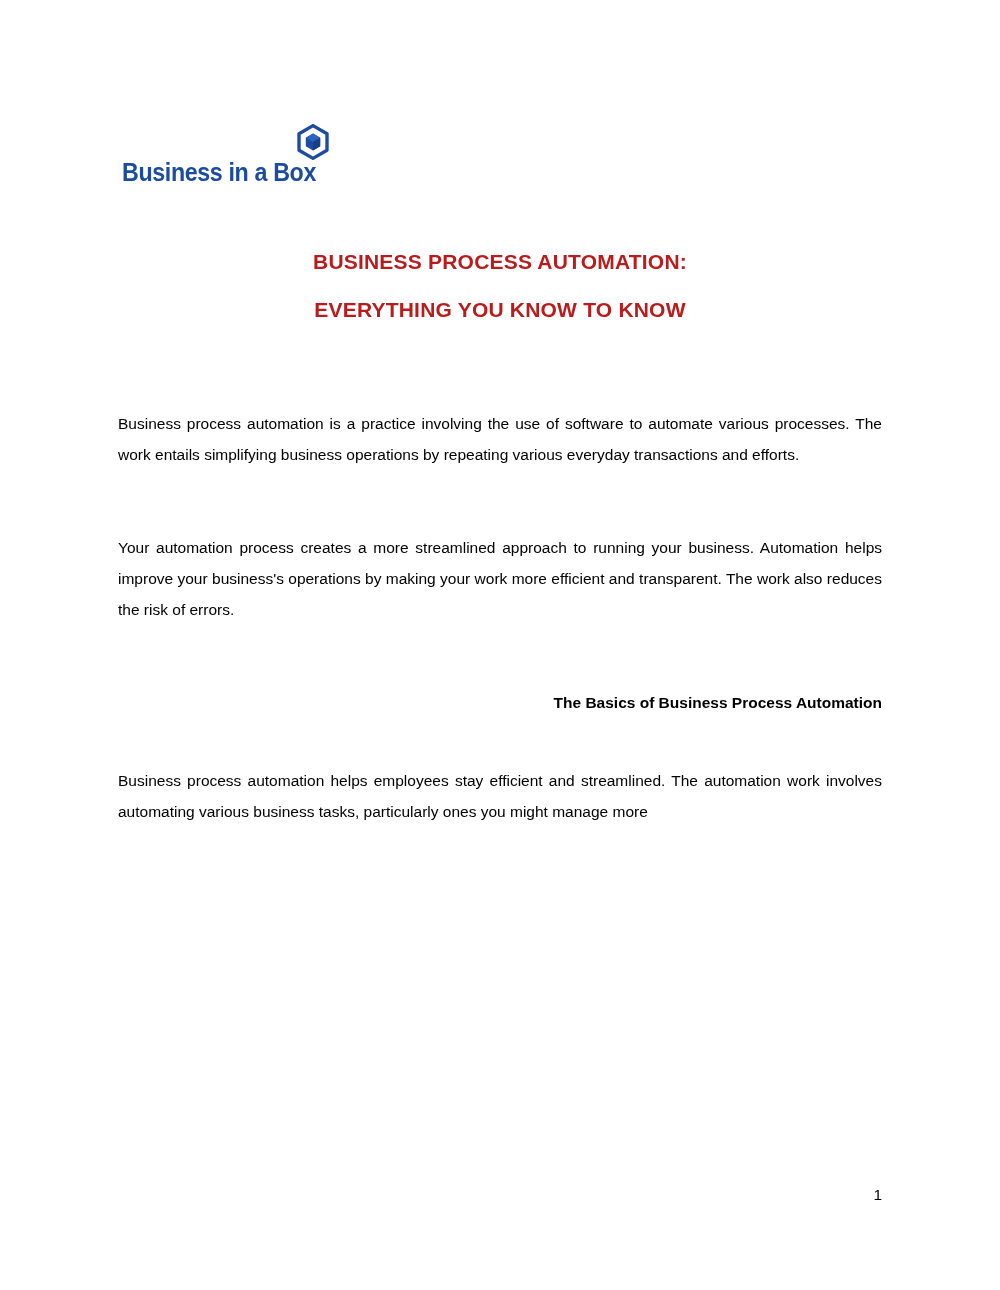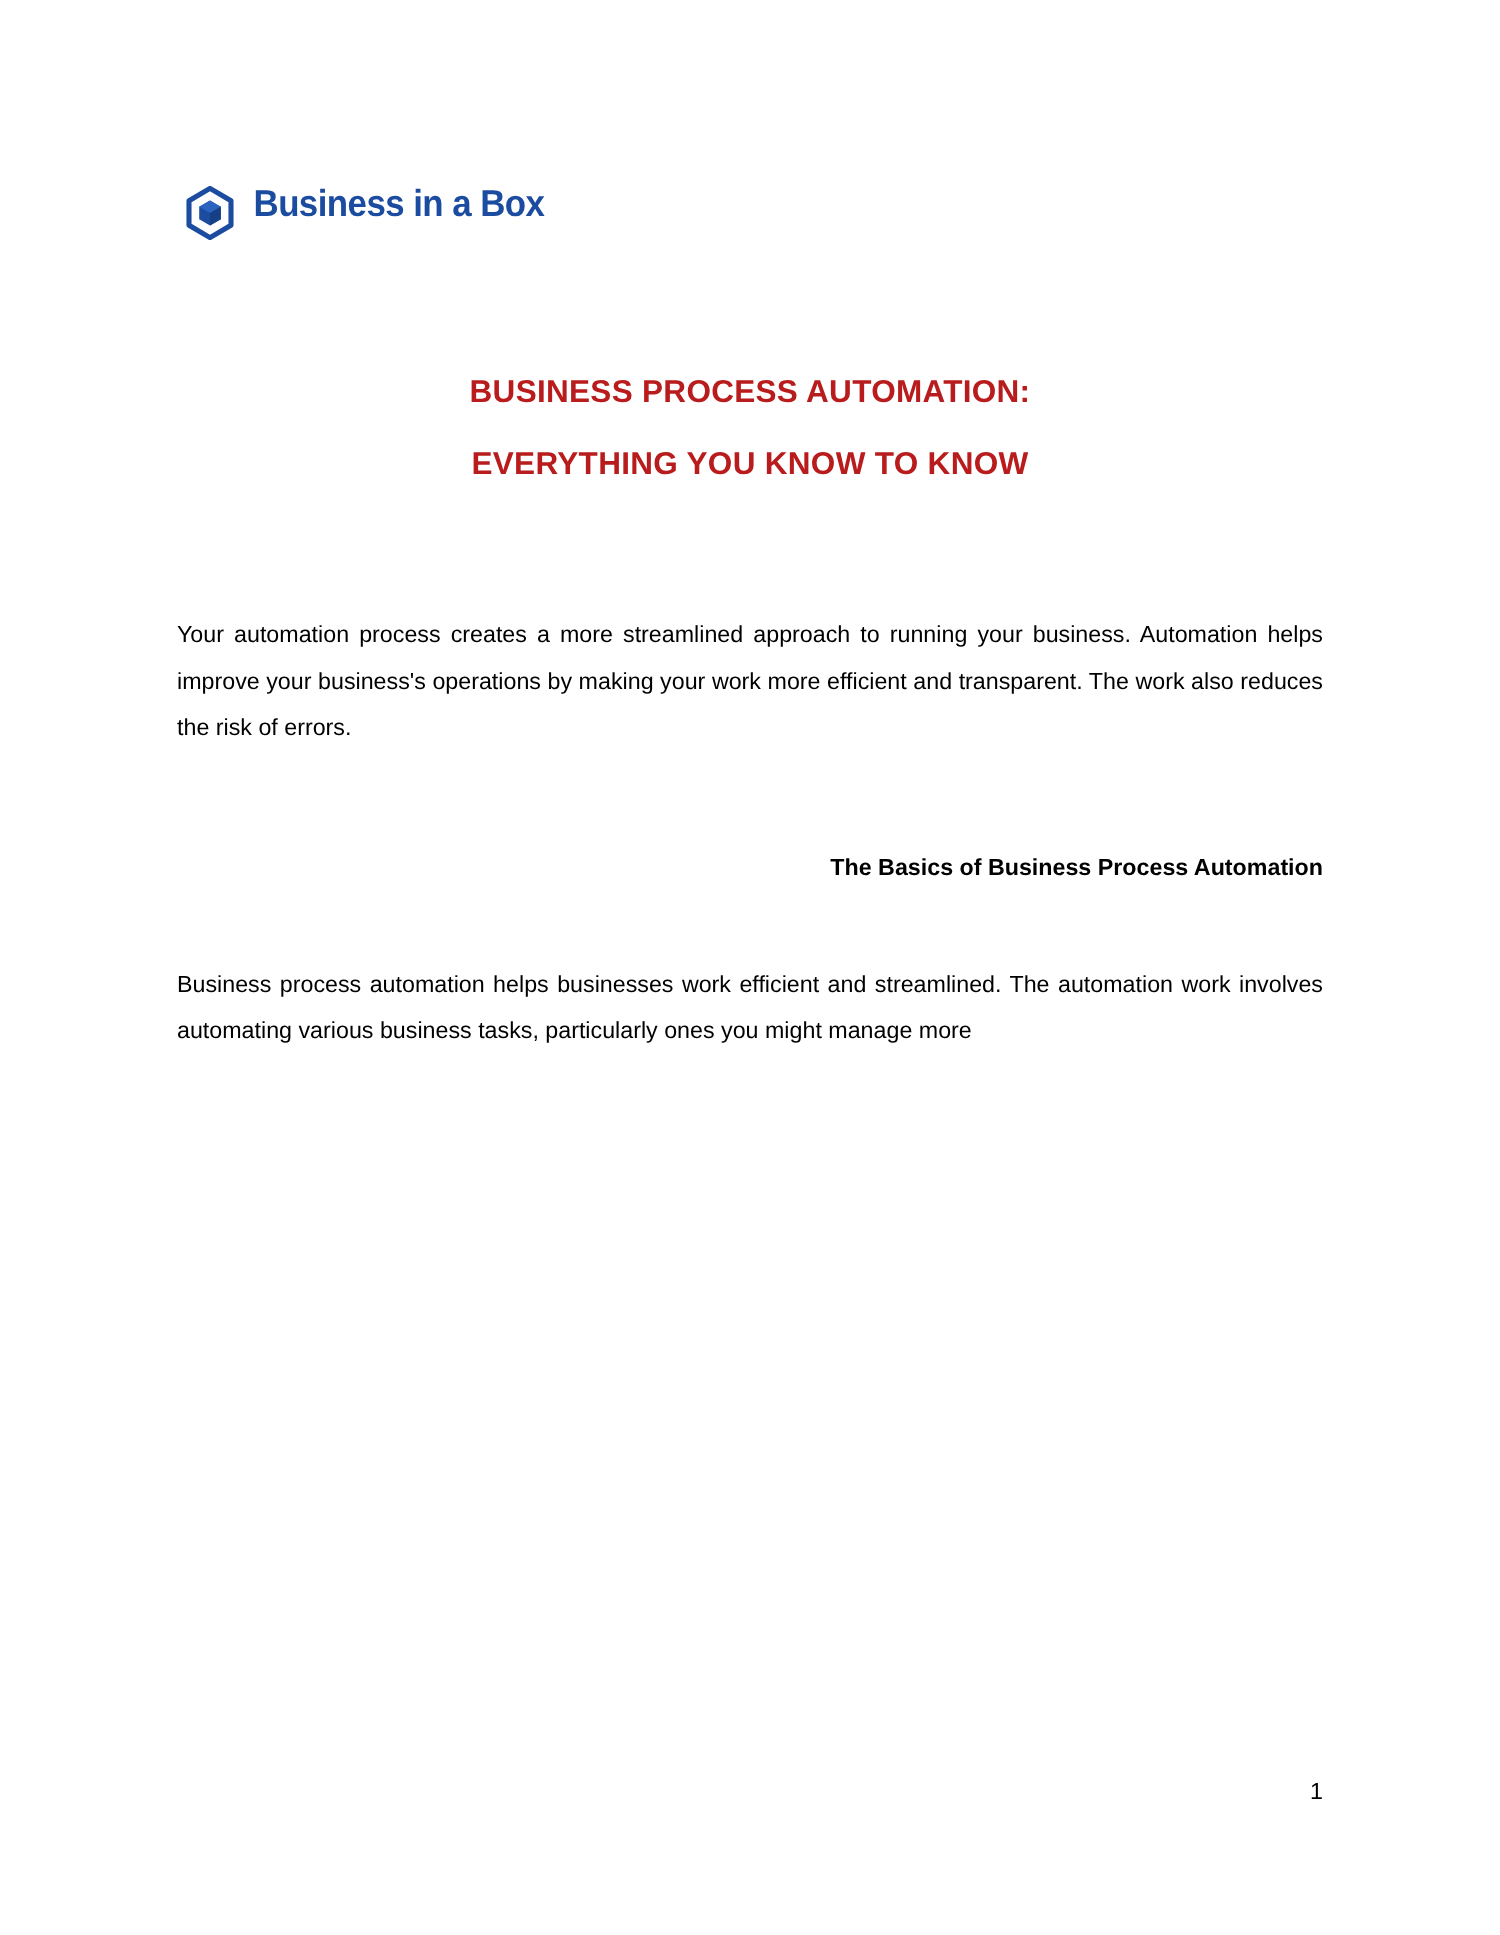--- a/index.html
+++ b/index.html
@@ -23,23 +23,24 @@
     background: #ffffff;
     box-sizing: border-box;
   }
 
   
   .logo-block {
     position: absolute;
     left: 122px;
     top: 124px;
     display: flex;
-    align-items: flex-start;
-    gap: 11px;
+    align-items: flex-end;
+    gap: 0;
     height: 44px;
+    flex-direction: column;
   }
   .logo-mark {
     width: 36px;
     height: 36px;
     display: block;
     flex: 0 0 auto;
   }
   .logo-word {
     font-family: "Liberation Sans", sans-serif;
     font-weight: bold;
@@ -135,26 +136,27 @@
     <span class="logo-word">Business in a Box</span>
   </div>
 
   <div class="doc-title">
     <div class="tline">BUSINESS PROCESS AUTOMATION:</div>
     <div class="tline">EVERYTHING YOU KNOW TO KNOW</div>
   </div>
 
   <div class="content">
 
+    <p class="body-para">Business process automation is a practice involving the use of software to automate various processes. The work entails simplifying business operations by repeating various everyday transactions and efforts.</p>
 
 
 
     <p class="body-para">Your automation process creates a more streamlined approach to running your business. Automation helps improve your business's operations by making your work more efficient and transparent. The work also reduces the risk of errors.</p>
 
     <h2 class="section-heading">The Basics of Business Process Automation</h2>
 
-    <p class="body-para tail-para">Business process automation helps businesses work efficient and streamlined. The automation work involves automating various business tasks, particularly ones you might manage more</p>
+    <p class="body-para tail-para">Business process automation helps employees stay efficient and streamlined. The automation work involves automating various business tasks, particularly ones you might manage more</p>
 
   </div>
 
   <div class="page-number">1</div>
 
 </div>
 
 </body></html>

